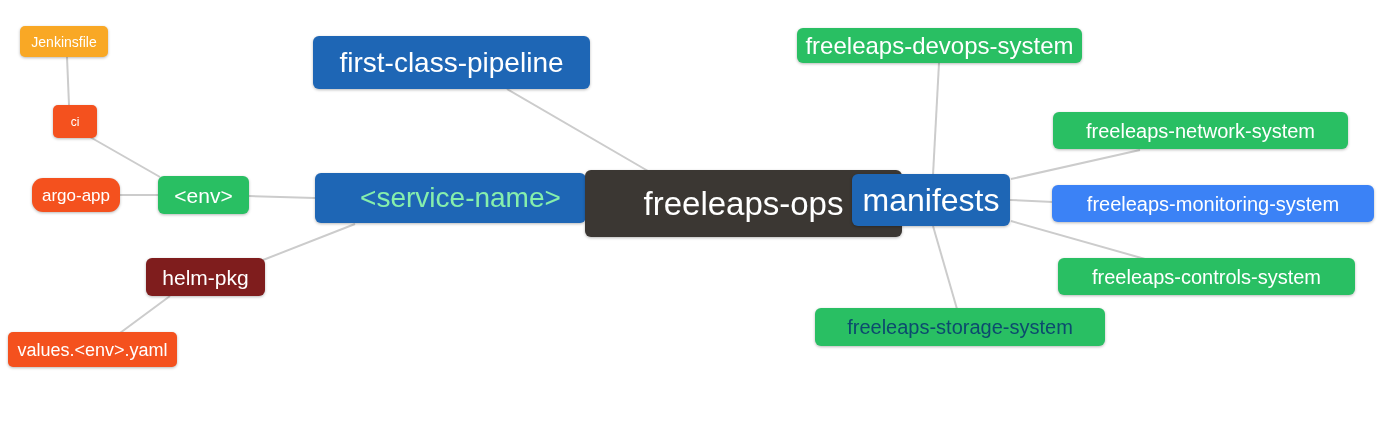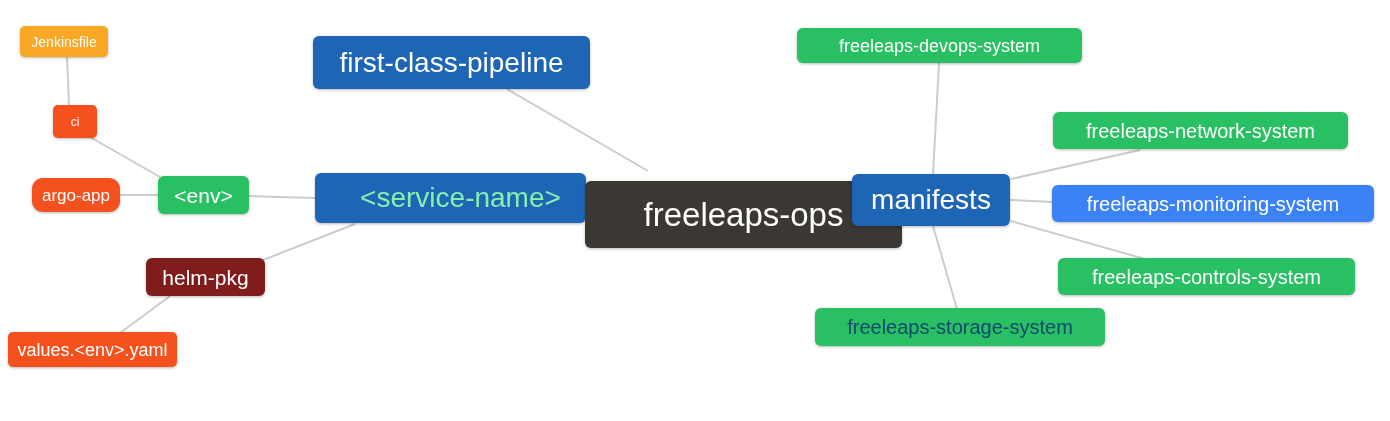--- a/index.html
+++ b/index.html
@@ -16,23 +16,23 @@
   }
   
   .n-jenkinsfile{left:20px;top:26px;width:88px;height:31px;font-size:14px;border-radius:5px;}
   .n-ci{left:53px;top:105px;width:44px;height:33px;font-size:12px;border-radius:5px;}
   .n-argo-app{left:32px;top:178px;width:88px;height:34px;font-size:17px;border-radius:11px;}
   .n-env{left:158px;top:176px;width:91px;height:38px;font-size:21px;}
   .n-helm-pkg{left:146px;top:258px;width:119px;height:38px;font-size:21px;}
   .n-values-env-yaml{left:8px;top:332px;width:169px;height:35px;font-size:18px;border-radius:5px;}
   .n-first-class-pipeline{left:313px;top:36px;width:277px;height:53px;font-size:28px;}
   .n-service-name{left:315px;top:173px;width:251px;height:50px;font-size:28px;}
-  .n-freeleaps-ops{left:585px;top:181px;width:317px;height:67px;font-size:33px;}
-  .n-manifests{left:852px;top:174px;width:158px;height:52px;font-size:28px;}
-  .n-freeleaps-devops-system{left:797px;top:28px;width:285px;height:35px;font-size:18px;}
+  .n-freeleaps-ops{left:585px;top:170px;width:317px;height:67px;font-size:33px;}
+  .n-manifests{left:852px;top:174px;width:158px;height:52px;font-size:32px;}
+  .n-freeleaps-devops-system{left:797px;top:28px;width:285px;height:35px;font-size:24px;}
   .n-freeleaps-network-system{left:1053px;top:112px;width:295px;height:37px;font-size:20px;}
   .n-freeleaps-monitoring-system{left:1052px;top:185px;width:322px;height:37px;font-size:20px;}
   .n-freeleaps-controls-system{left:1058px;top:258px;width:297px;height:37px;font-size:20px;}
   .n-freeleaps-storage-system{left:815px;top:308px;width:290px;height:38px;font-size:20px;}
 </style>
 </head>
 <body>
 
 <div class="canvas" style="background: rgb(255, 255, 255);">
 

